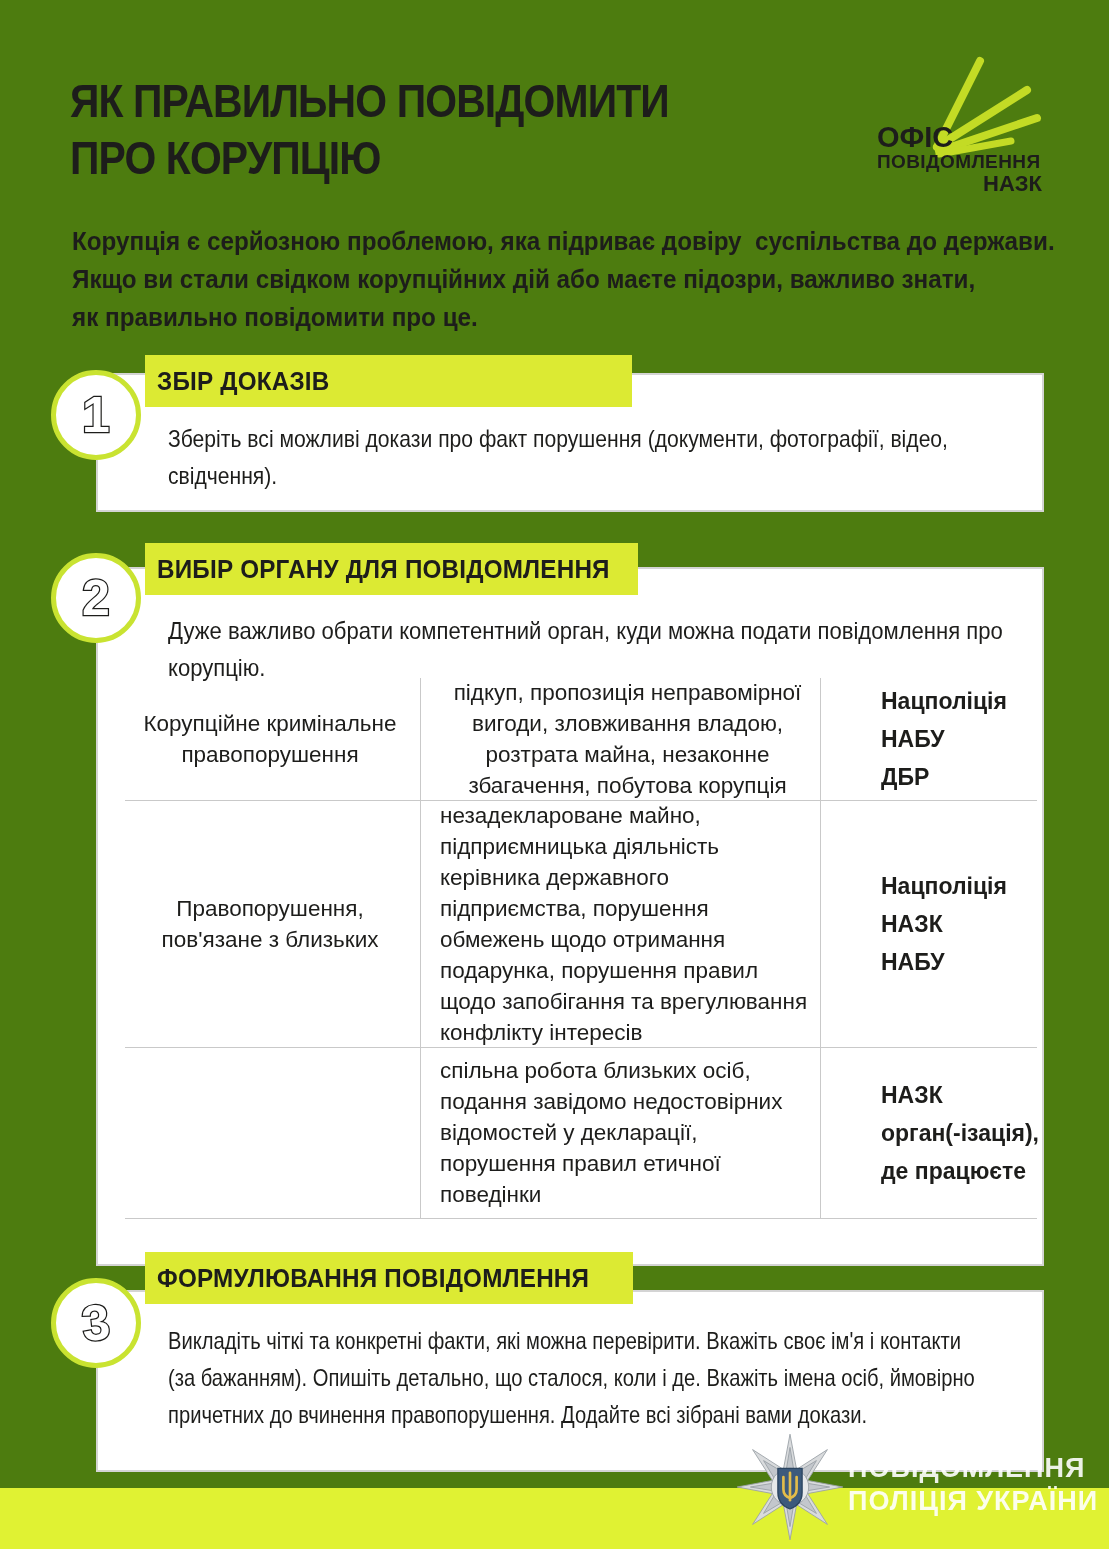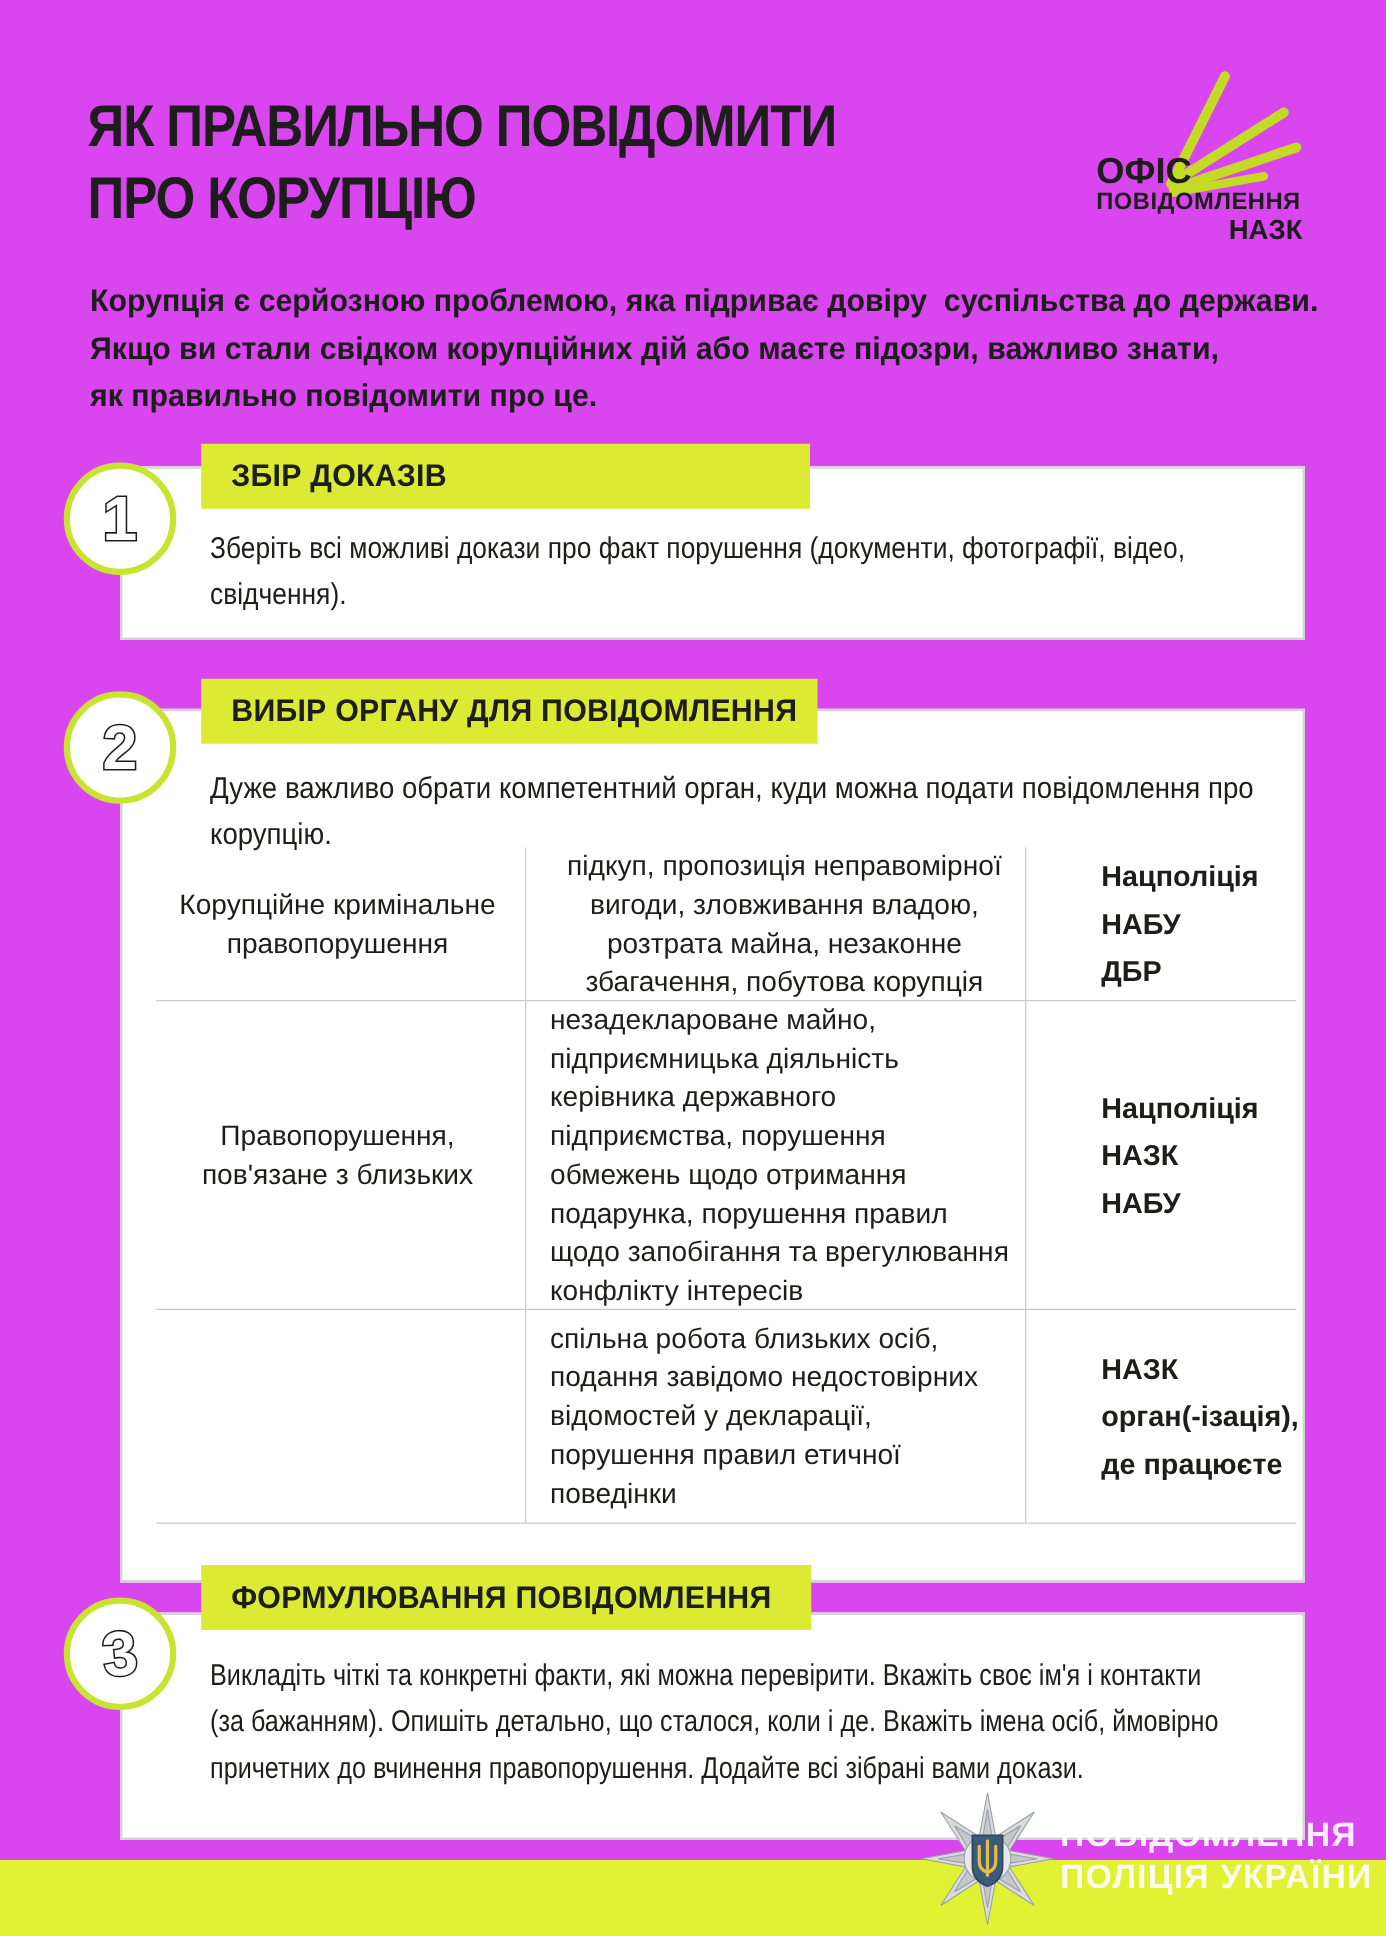--- a/index.html
+++ b/index.html
@@ -1,17 +1,17 @@
 <!DOCTYPE html>
 <html style="--accent: #dcea33; --band: #e0f233; --circle-border: #c9e331; --ray: #c3db25; --border-gray: #d4d4d4; --divider-gray: #c9c9c9; --text: #1d1d1b; --shield-blue: #3c5a7c; --trident-yellow: #e3bc4a;"><head>
 <meta charset="utf-8">
 <style>
   html,body{margin:0;padding:0;background:#ffffff;}
   body{font-family:"Liberation Sans",sans-serif;color:#1d1d1b;}
-  .page{position:relative;width:1109px;height:1549px;background:#d946ef;overflow:hidden;}
+  .page{position:relative;width:1109px;height:1549px;background:#4d7c0f;overflow:hidden;}
 
   
   .abs{position:absolute;}
   .ln{white-space:pre;}
 
   
   .title{left:70px;top:72px;font-size:47px;font-weight:900;line-height:57px;
          letter-spacing:-1px;transform:scaleX(0.87);transform-origin:0 0;}
 
   
@@ -24,21 +24,21 @@
   .intro{left:72px;top:222px;font-size:25px;font-weight:600;line-height:38px;
          transform:scaleX(0.97);transform-origin:0 0;}
 
   
   .sec-box{border:2px solid var(--border-gray);background:#fff;}
   .box1{left:96px;top:373px;width:944px;height:135px;}
   .box2{left:96px;top:567px;width:944px;height:695px;}
   .box3{left:96px;top:1290px;width:944px;height:178px;}
 
   .bar{background:var(--accent);height:52px;display:flex;align-items:center;
-       padding-left:24px;box-sizing:border-box;margin-left:16px;}
+       padding-left:12px;box-sizing:border-box;}
   .bar1{left:145px;top:355px;width:487px;}
   .bar2{left:145px;top:543px;width:493px;}
   .bar3{left:145px;top:1252px;width:488px;}
   .bar .hd{font-size:25px;font-weight:800;letter-spacing:0.2px;transform:scaleX(0.97);transform-origin:0 0;}
 
   .num-circle{width:90px;height:90px;border-radius:50%;background:#fff;
               border:5px solid var(--circle-border);box-sizing:border-box;
               display:flex;align-items:center;justify-content:center;z-index:5;}
   .c1{left:51px;top:370px;}
   .c2{left:51px;top:553px;}

